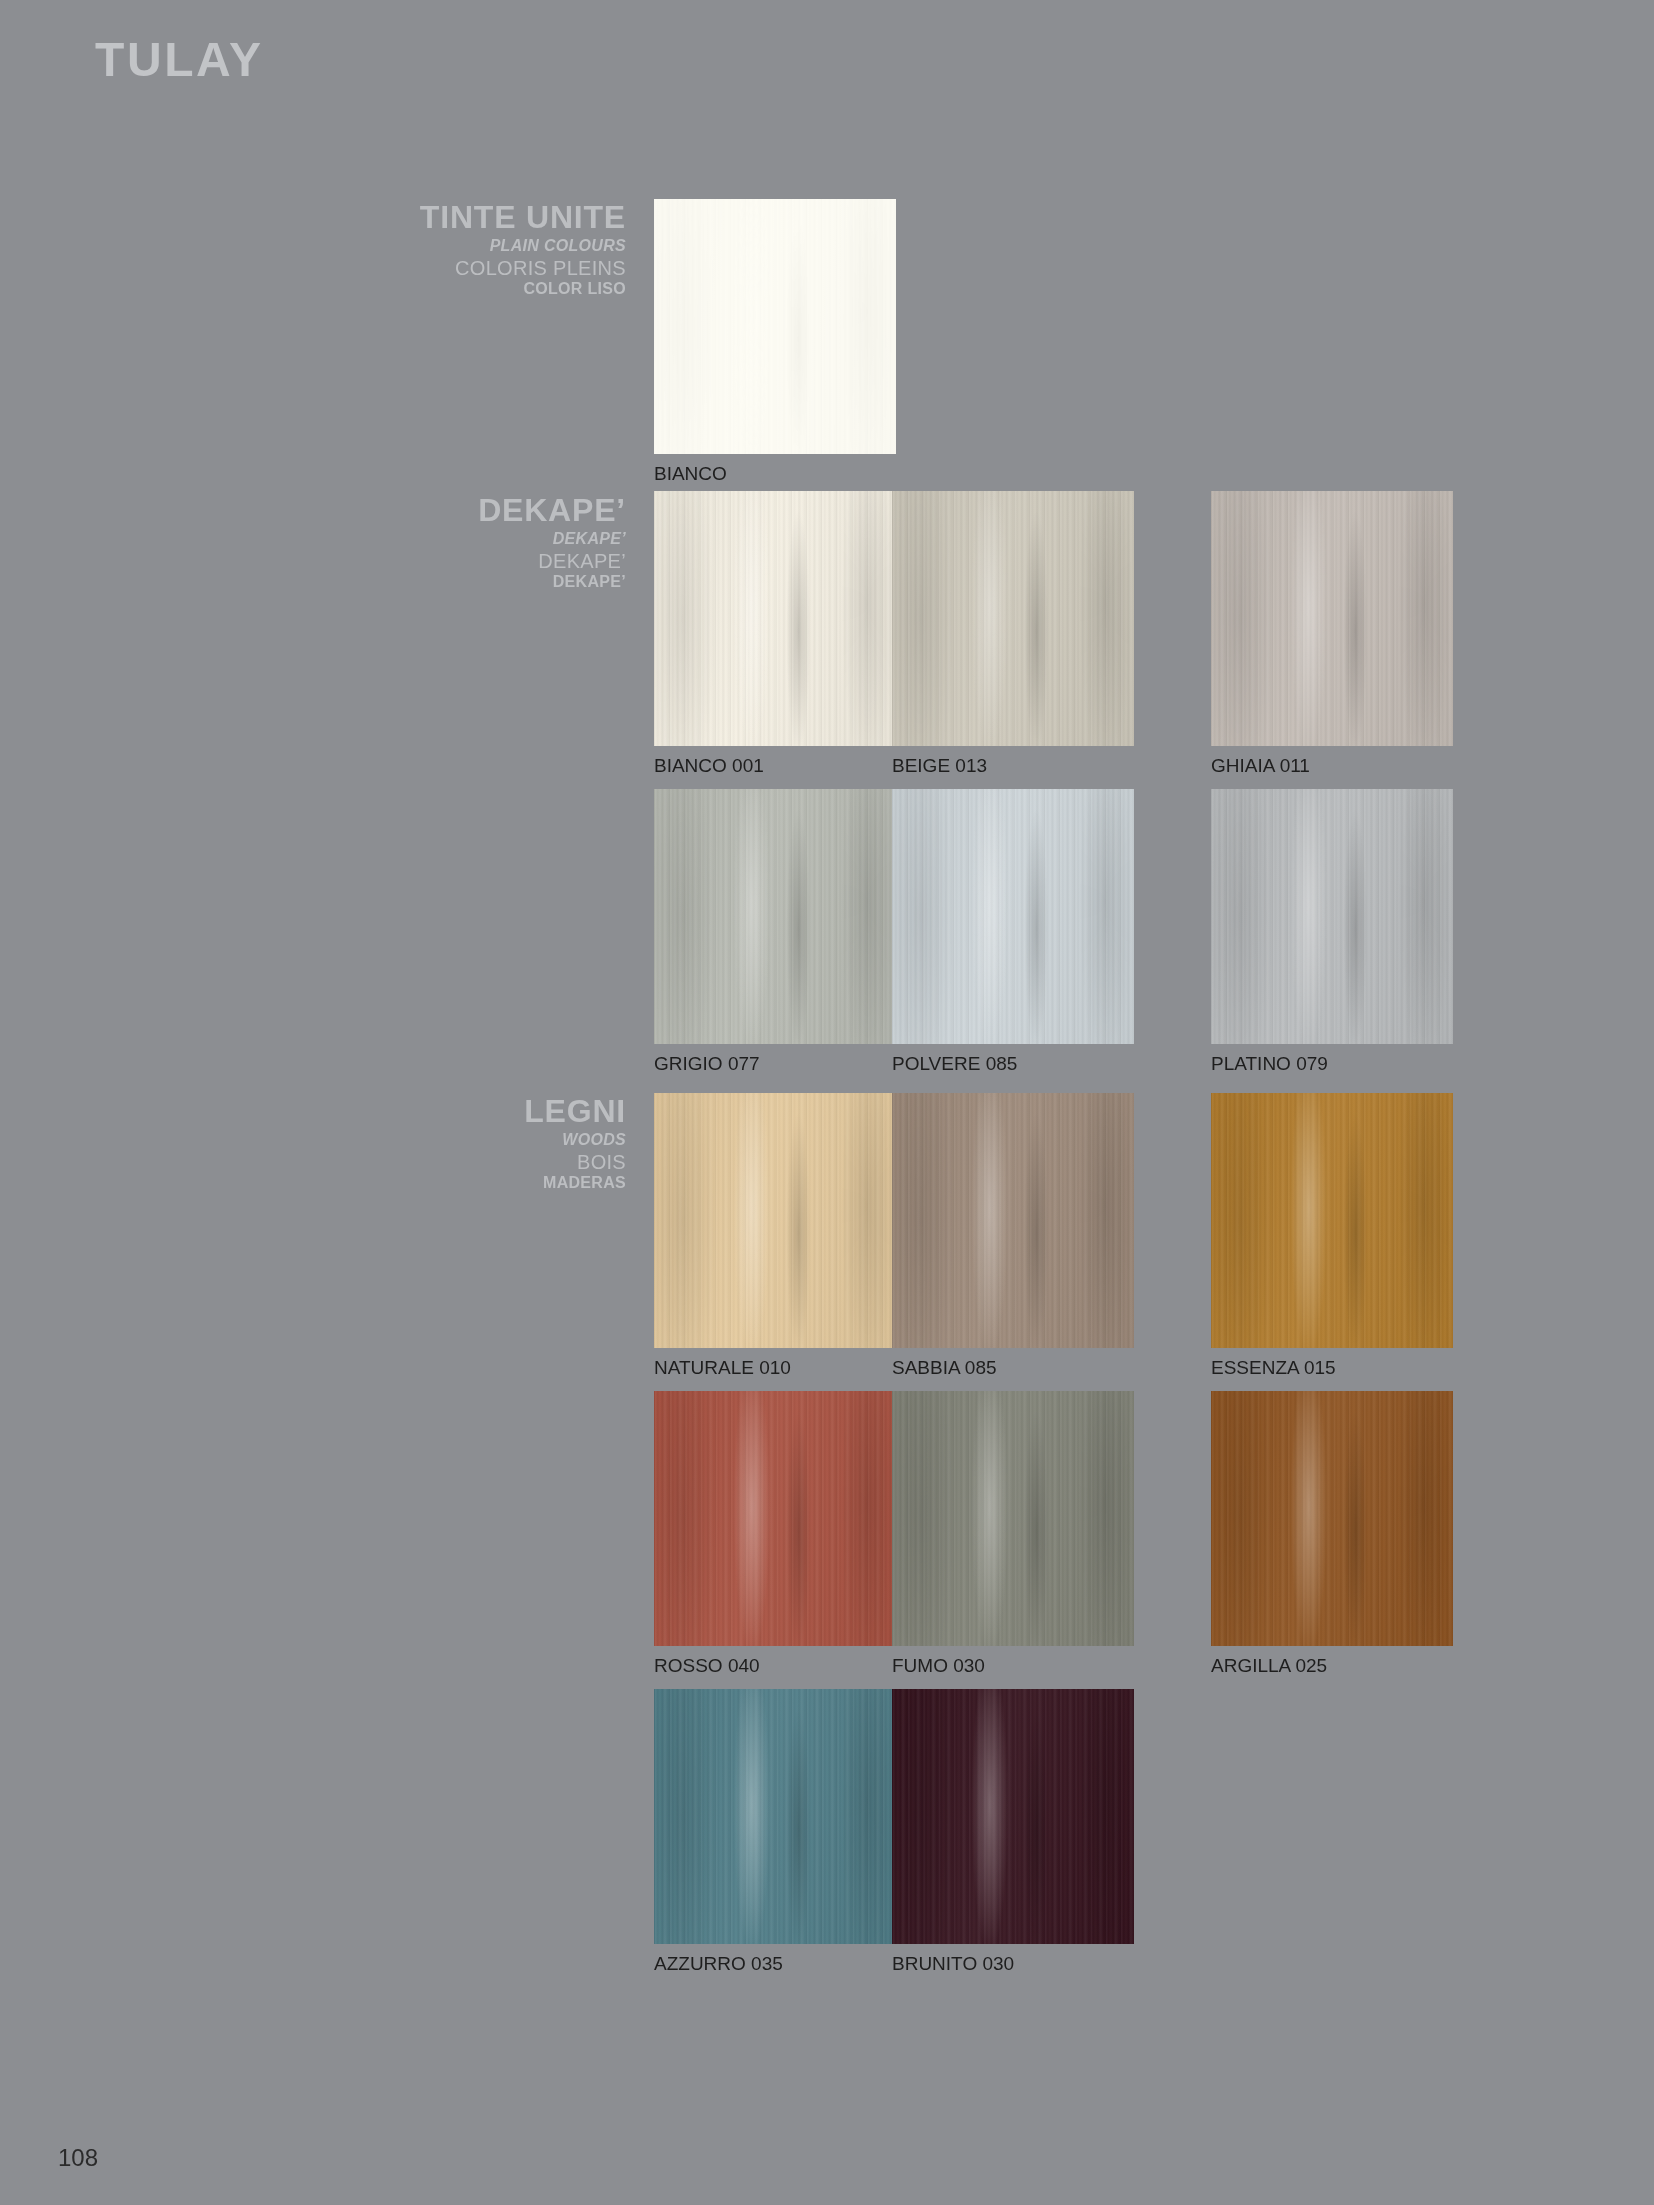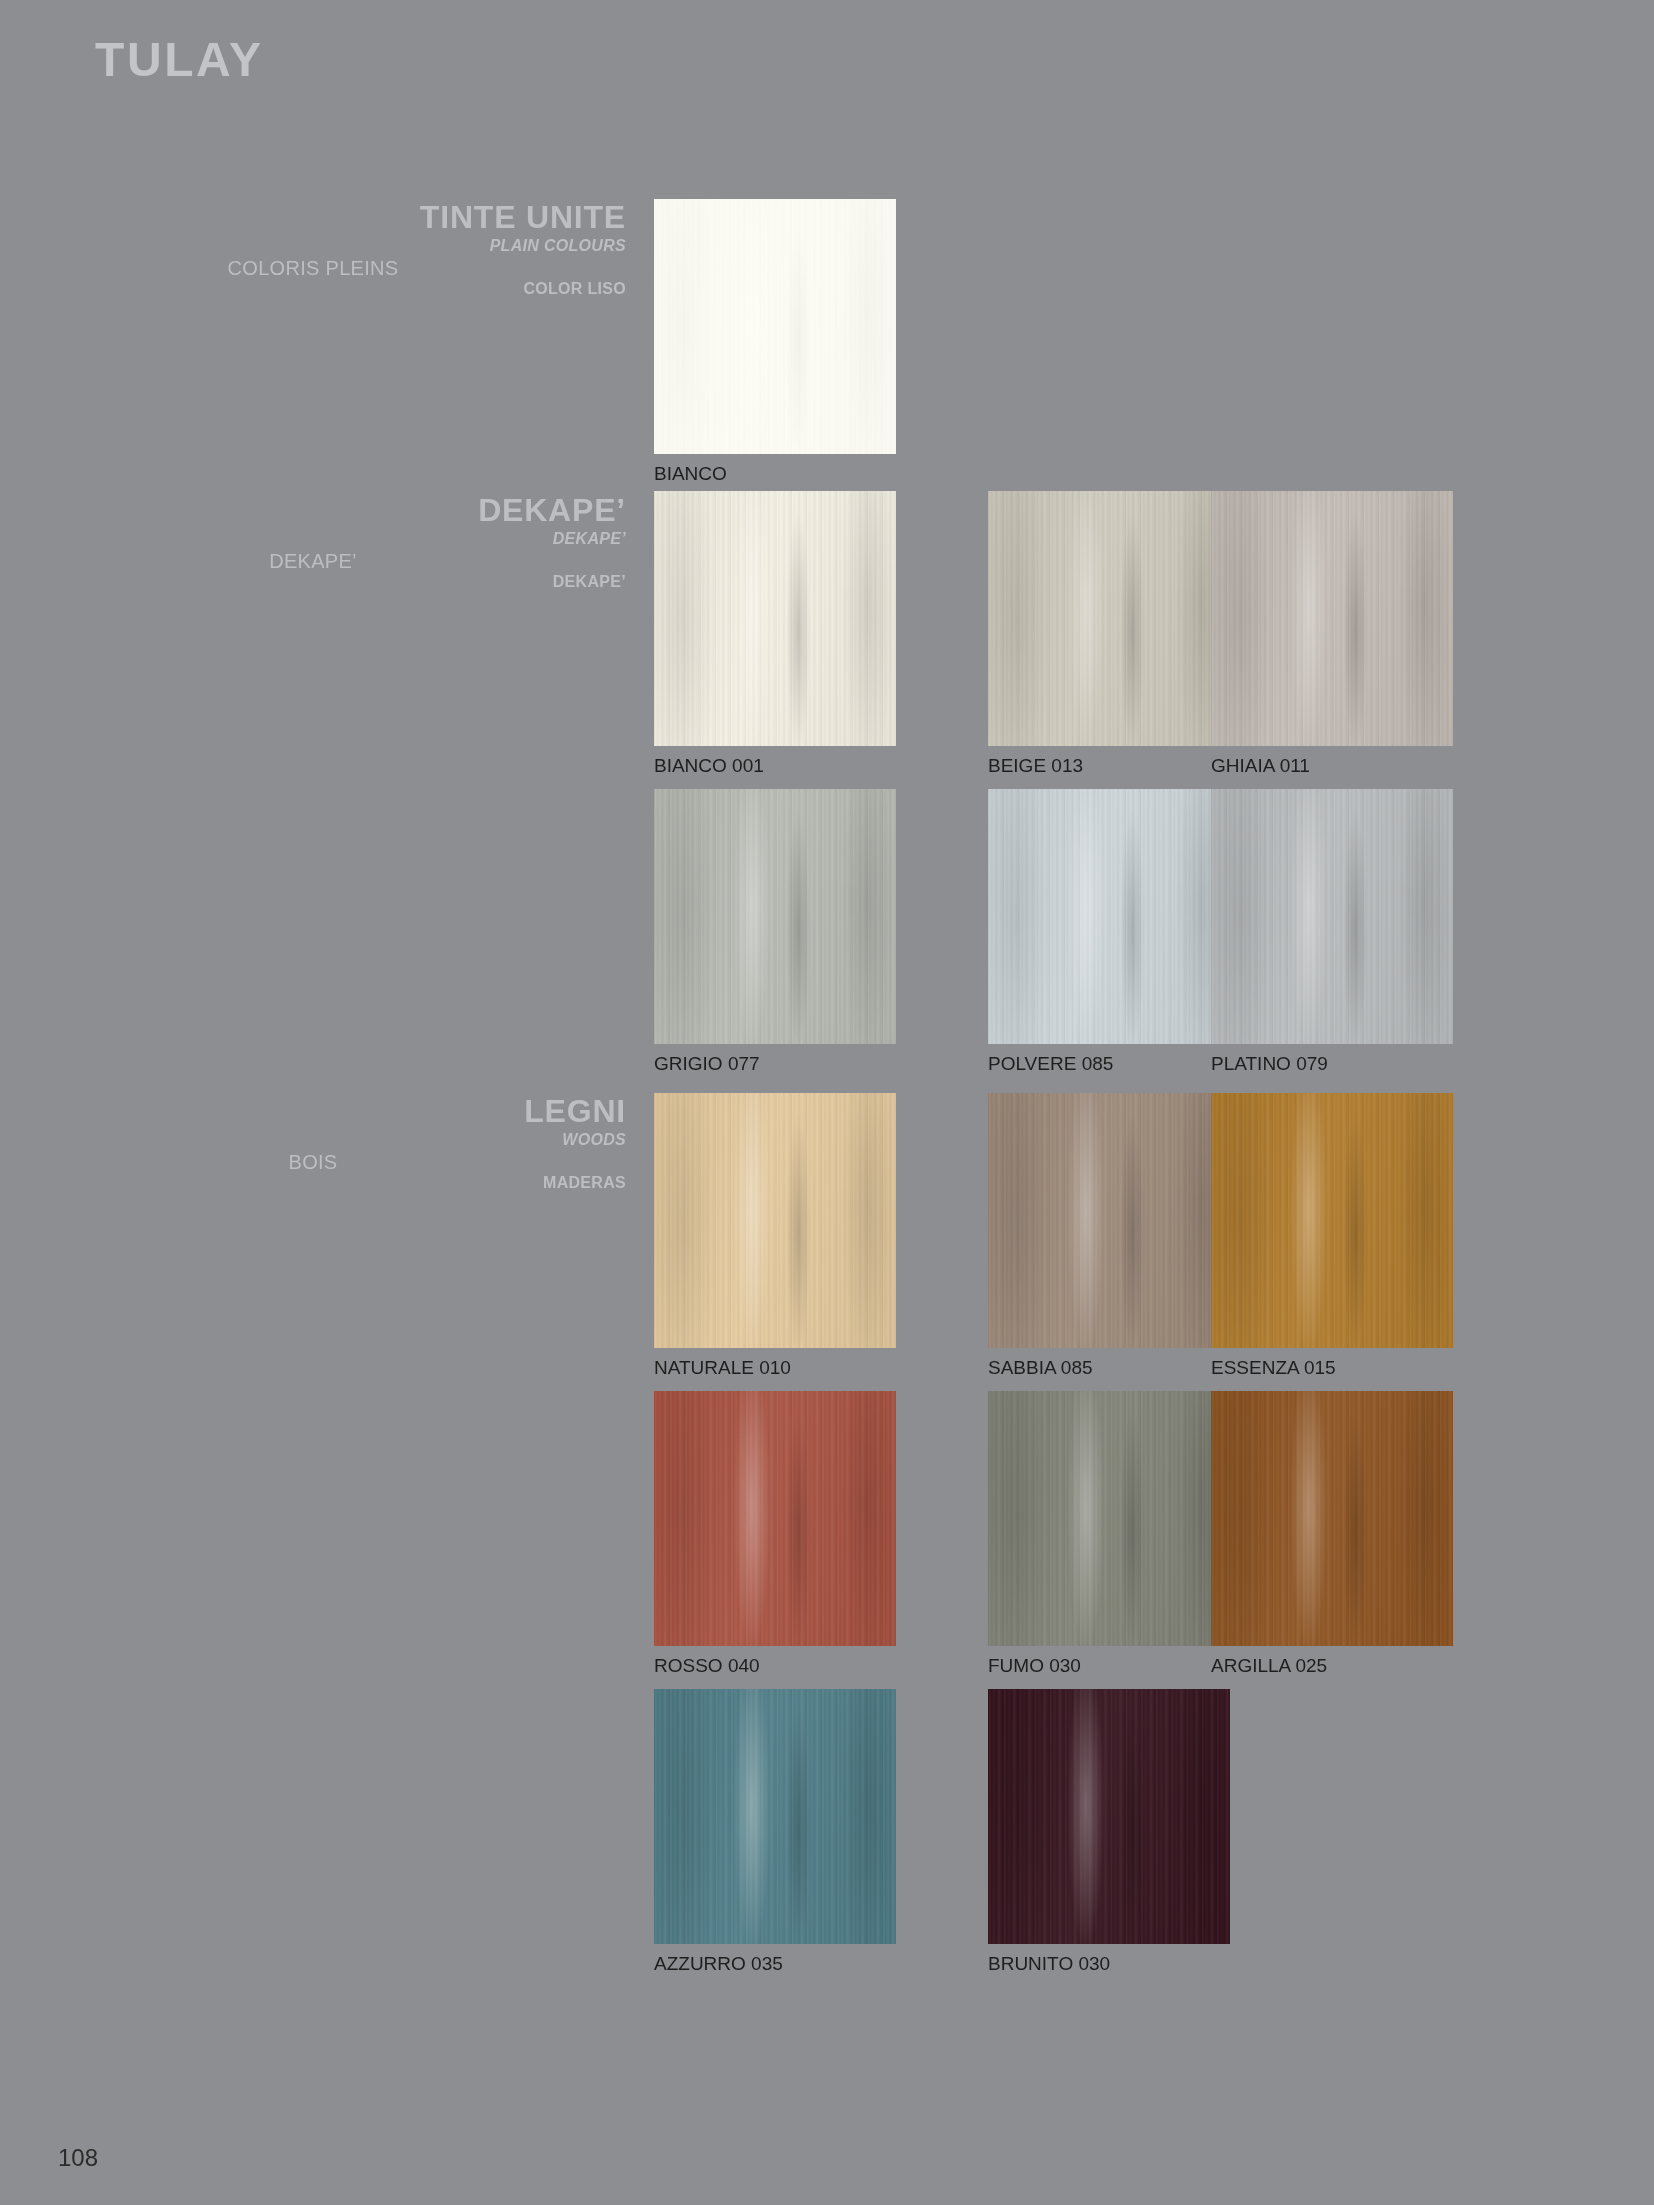--- a/index.html
+++ b/index.html
@@ -44,31 +44,31 @@
     position:absolute;
     left:0;
     width:626px;
     text-align:right;
     color:#bcbec1;
     line-height:1.0;
   }
   .sh-line{display:block;}
   .sh-0{font-size:32px;font-weight:bold;letter-spacing:0.8px;padding-bottom:5.3px;}
   .sh-1{font-size:16px;font-style:italic;font-weight:bold;letter-spacing:0.3px;padding-bottom:3.3px;}
-  .sh-2{font-size:20px;font-weight:normal;letter-spacing:0.3px;padding-bottom:3.3px;text-align:center;}
+  .sh-2{font-size:20px;font-weight:normal;letter-spacing:0.3px;padding-bottom:3.3px;}
   .sh-3{font-size:16px;font-weight:bold;letter-spacing:0.3px;}
 
   
   .row{position:absolute; left:0; width:1488px; height:290px;}
   .cell{
     position:absolute;
     width:242px;
   }
   .cell.c0{left:654px;}
-  .cell.c1{left:988px;}
+  .cell.c1{left:892px;}
   .cell.c2{left:1211px;}
 
   .chip{
     width:242px;height:255px;
     position:relative;
     overflow:hidden;
   }
 
   .grain{
     position:absolute;

